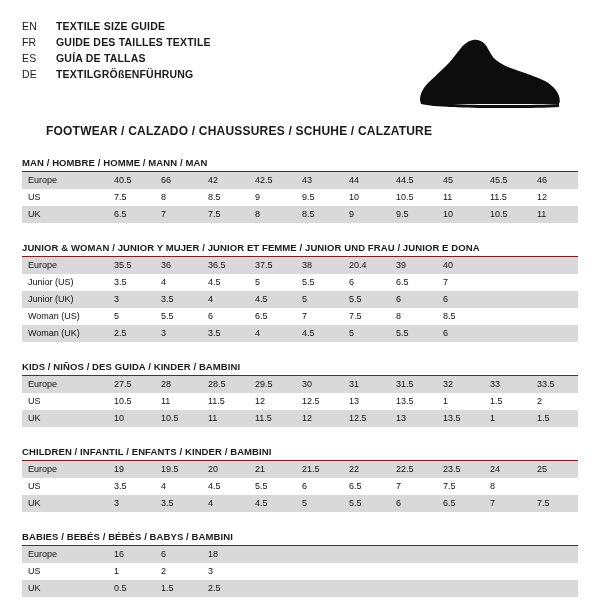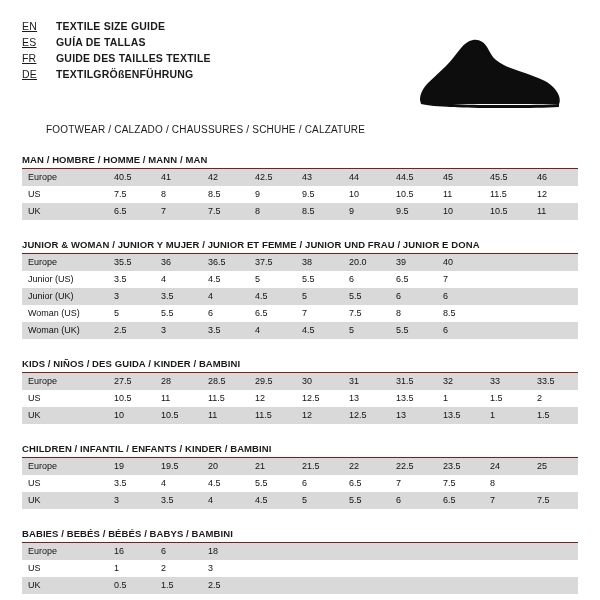--- a/index.html
+++ b/index.html
@@ -34,39 +34,38 @@
   .lang-table td {
     font-size: 10.5px;
     line-height: 16px;
     padding: 0;
     vertical-align: top;
     letter-spacing: 0.2px;
   }
   .lang-code {
     width: 34px;
     color: #1a1a1a;
-    text-decoration: underline;
   }
   .lang-name {
     font-weight: bold;
     color: #1a1a1a;
     white-space: nowrap;
   }
 
   .shoe {
     position: absolute;
     right: 12px;
     top: 16px;
     width: 190px;
     height: 80px;
   }
 
   .section-title {
-    font-size: 10px;
-    font-weight: normal;
+    font-size: 12px;
+    font-weight: bold;
     letter-spacing: 0.2px;
     margin-top: 14px;
     margin-bottom: 0;
     padding-left: 24px;
   }
 
   
   .group {
     margin-top: 19px;
   }
@@ -116,26 +115,26 @@
 <div class="page">
 
   <div class="header">
     <table class="lang-table">
       <tbody>
         <tr>
           <td class="lang-code">EN</td>
           <td class="lang-name">TEXTILE SIZE GUIDE</td>
         </tr>
         <tr>
+          <td class="lang-code">FR</td>
+          <td class="lang-name">GUIDE DES TAILLES TEXTILE</td>
+        </tr>
+        <tr>
           <td class="lang-code">ES</td>
           <td class="lang-name">GUÍA DE TALLAS</td>
-        </tr>
-        <tr>
-          <td class="lang-code">FR</td>
-          <td class="lang-name">GUIDE DES TAILLES TEXTILE</td>
         </tr>
         <tr>
           <td class="lang-code">DE</td>
           <td class="lang-name">TEXTILGRÖßENFÜHRUNG</td>
         </tr>
       </tbody>
     </table>
 
     <svg class="shoe" viewBox="0 0 190 80">
       <path d="M44 66 C44 60 47 54 52 49 C58 43 64 38 70 32 C76 26 80 20 85 14 C88 10 92 7 97 6 C103 5 108 8 111 13 C114 18 116 23 120 26 C126 31 134 34 143 37 C152 40 161 43 169 47 C176 51 181 56 183 62 C184 65 184 68 183 70 L176 70 C168 70 160 70 152 70 L60 70 C52 70 46 69 44 66 Z" fill="#0d0d0d"></path>
@@ -145,21 +144,21 @@
 
   <div class="section-title">FOOTWEAR / CALZADO / CHAUSSURES / SCHUHE / CALZATURE</div>
 
   <div class="group">
     <div class="group-title">MAN / HOMBRE / HOMME / MANN / MAN</div>
     <table class="sizes">
       <tbody>
         <tr class="shaded">
           <td class="label">Europe</td>
           <td>40.5</td>
-          <td>41</td>
+          <td>66</td>
           <td>42</td>
           <td>42.5</td>
           <td>43</td>
           <td>44</td>
           <td>44.5</td>
           <td>45</td>
           <td>45.5</td>
           <td>46</td>
         </tr>
         <tr class="plain">
@@ -196,21 +195,21 @@
     <div class="group-title">JUNIOR &amp; WOMAN / JUNIOR Y MUJER / JUNIOR ET FEMME / JUNIOR UND FRAU / JUNIOR E DONA</div>
     <table class="sizes">
       <tbody>
         <tr class="shaded">
           <td class="label">Europe</td>
           <td>35.5</td>
           <td>36</td>
           <td>36.5</td>
           <td>37.5</td>
           <td>38</td>
-          <td>20.0</td>
+          <td>20.4</td>
           <td>39</td>
           <td>40</td>
           <td></td>
           <td></td>
         </tr>
         <tr class="plain">
           <td class="label">Junior (US)</td>
           <td>3.5</td>
           <td>4</td>
           <td>4.5</td>

